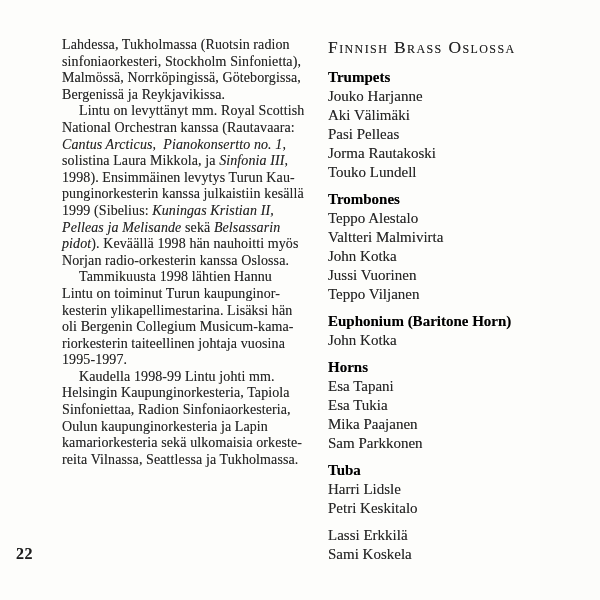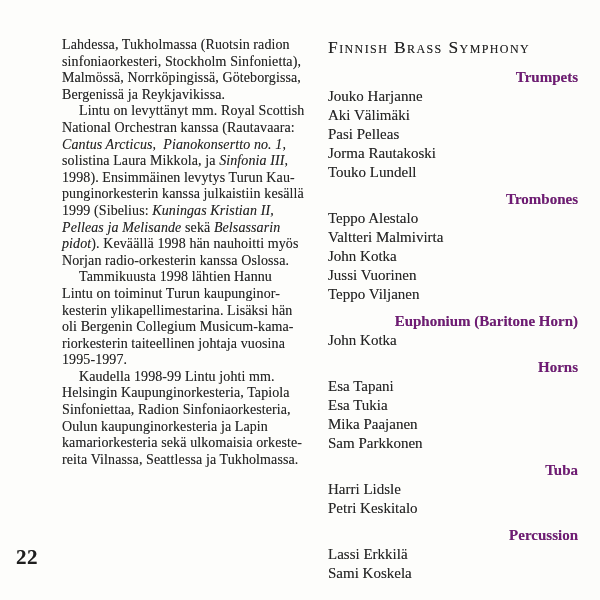--- a/index.html
+++ b/index.html
@@ -44,28 +44,28 @@
   }
   .personnel-title {
     font-variant: small-caps;
     font-size: 17.5px;
     letter-spacing: 1.4px;
     color: #222;
     margin-bottom: 11px;
     white-space: pre;
   }
   .section { margin-top: 8px; }
-  .section-heading { font-weight: bold; color: #701a75; text-align: right; }
+  .section-heading { font-weight: bold; color: #000000; }
   .member { white-space: pre; }
 
   .page-number {
     position: absolute;
     left: 16px;
     top: 545px;
-    font-size: 21px;
+    font-size: 16px;
     font-weight: bold;
     letter-spacing: 0.5px;
     color: #1e1e1e;
   }
 </style>
 </head>
 <body>
 
 <div class="page">
 
@@ -100,21 +100,21 @@
         <div class="line"><span>Kaudella 1998-99 Lintu johti mm.</span></div>
         <div class="line"><span>Helsingin Kaupunginorkesteria, Tapiola</span></div>
         <div class="line"><span>Sinfoniettaa, Radion Sinfoniaorkesteria,</span></div>
         <div class="line"><span>Oulun kaupunginorkesteria ja Lapin</span></div>
         <div class="line"><span>kamariorkesteria sekä ulkomaisia orkeste-</span></div>
         <div class="line"><span>reita Vilnassa, Seattlessa ja Tukholmassa.</span></div>
       </div>
     </div>
 
   <div class="personnel">
-    <div class="personnel-title">Finnish Brass Symphony</div>
+    <div class="personnel-title">Finnish Brass Oslossa</div>
     <div>
         <div class="section">
           <div class="section-heading">Trumpets</div>
           <div class="member">Jouko Harjanne</div>
           <div class="member">Aki Välimäki</div>
           <div class="member">Pasi Pelleas</div>
           <div class="member">Jorma Rautakoski</div>
           <div class="member">Touko Lundell</div>
         </div>
         <div class="section">
@@ -135,21 +135,20 @@
           <div class="member">Esa Tukia</div>
           <div class="member">Mika Paajanen</div>
           <div class="member">Sam Parkkonen</div>
         </div>
         <div class="section">
           <div class="section-heading">Tuba</div>
           <div class="member">Harri Lidsle</div>
           <div class="member">Petri Keskitalo</div>
         </div>
         <div class="section">
-          <div class="section-heading">Percussion</div>
           <div class="member">Lassi Erkkilä</div>
           <div class="member">Sami Koskela</div>
         </div>
       </div>
   </div>
 
   <div class="page-number">22</div>
 
 </div>
 

